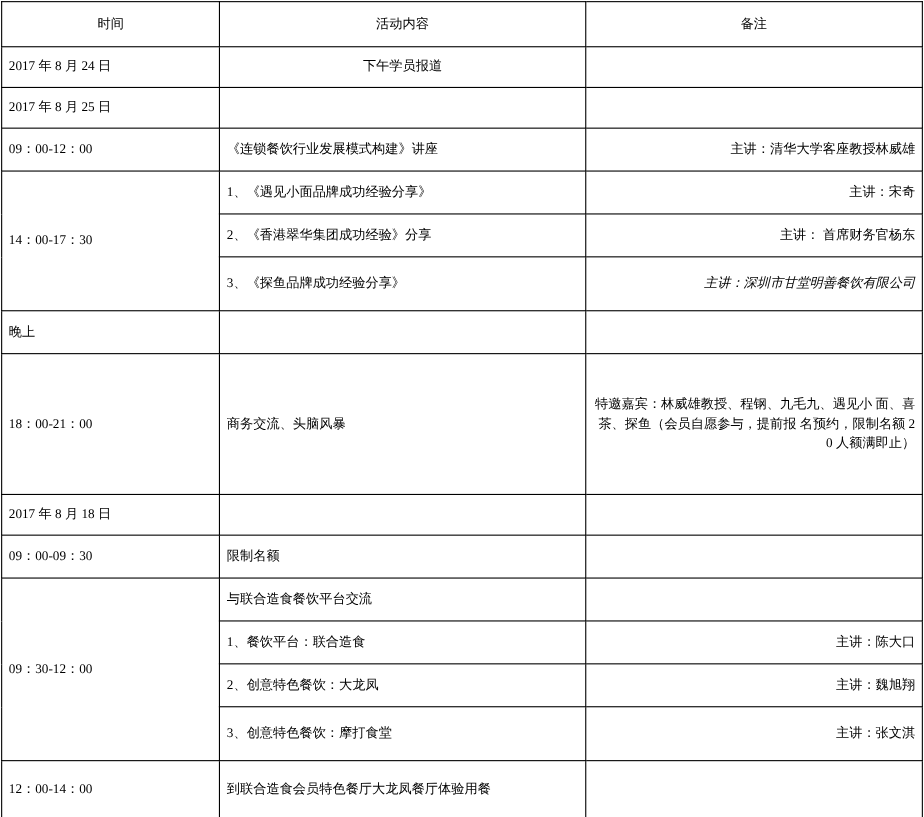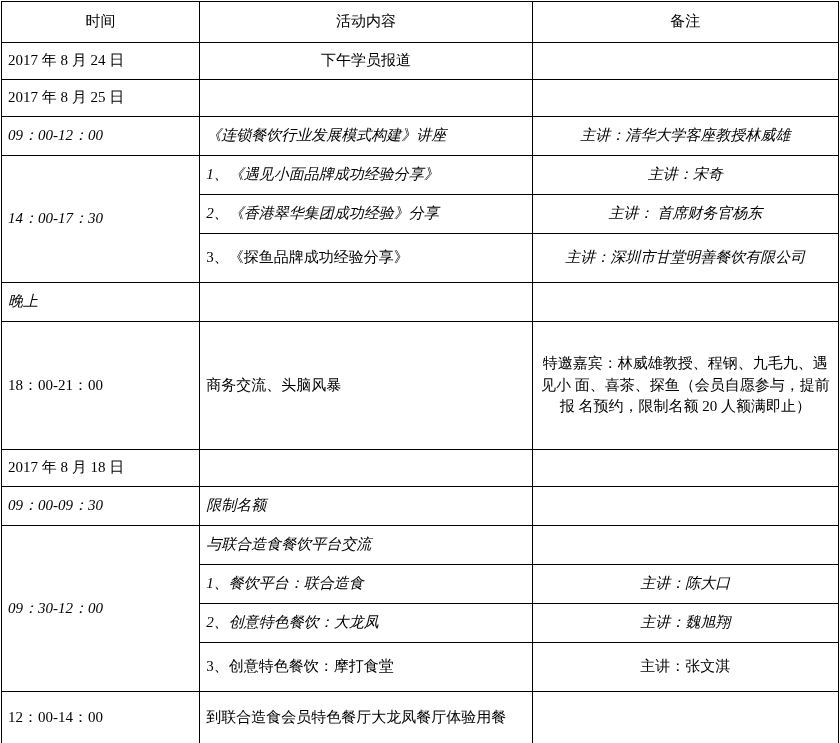--- a/index.html
+++ b/index.html
@@ -21,21 +21,21 @@
   }
   table.schedule {
     border-collapse: collapse;
     width: 838px;
     margin: 1px 0 0 1px;
     table-layout: fixed;
   }
   table.schedule td, table.schedule th {
     border: 1px solid #000000;
     padding: 4px 6px;
-    font-size: 15px;
+    font-size: 12px;
     line-height: 1.45;
     vertical-align: middle;
     font-weight: normal;
     word-break: break-all;
   }
   col.c-time { width: 198px; }
   col.c-content { width: 332px; }
   col.c-remark { width: 306px; }
 
   thead th {
@@ -49,26 +49,26 @@
   }
   td.content {
     text-align: left;
     padding-left: 10px;
     margin-top: 46px;
   }
   td.content.center {
     text-align: center;
   }
   td.remark {
-    text-align: center;
+    text-align: right;
     padding-left: 8px;
   }
   td.empty { }
   tr.h-small td { height: 28px; }
-  tr.h-normal td { height: 30px; font-style: italic; }
+  tr.h-normal td { height: 30px; }
   tr.h-tall td { height: 40px; }
   .block-cell {
     vertical-align: middle;
   }
   td.remark-tall {
     vertical-align: top;
     padding-top: 6px;
   }
   td.two-line {
     vertical-align: middle;

